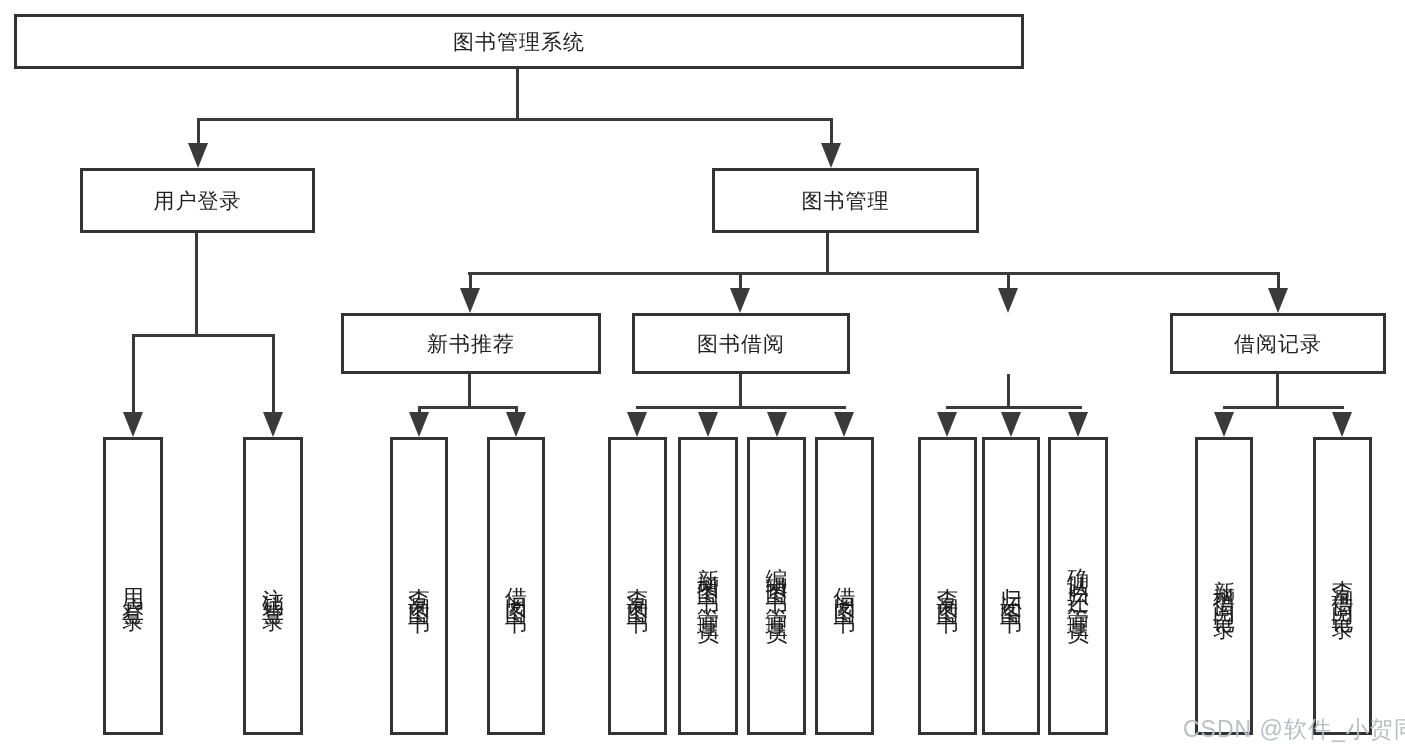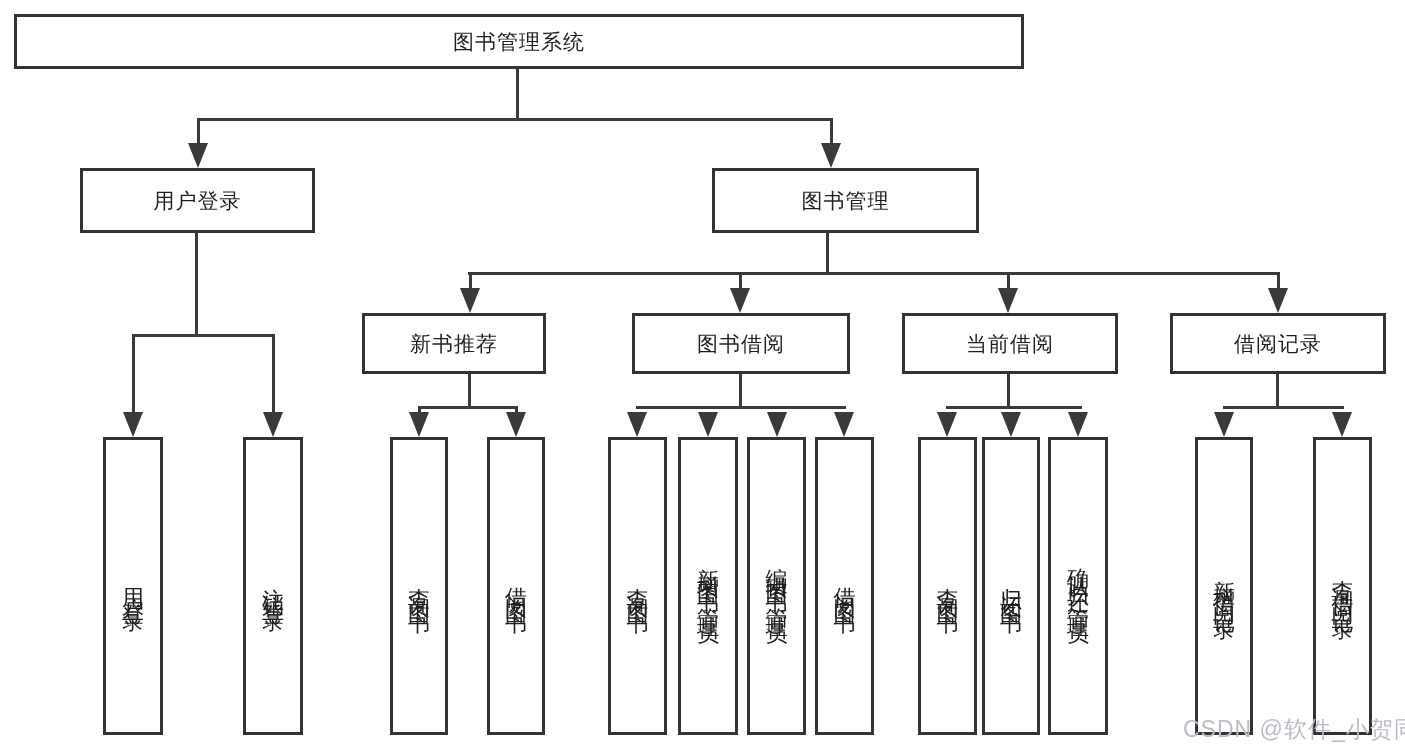--- a/index.html
+++ b/index.html
@@ -45,28 +45,25 @@
     <span class="hlabel">图书管理系统</span>
   </div>
 
   <div class="box" style="left:80px;top:168px;width:235px;height:65px;">
     <span class="hlabel">用户登录</span>
   </div>
   <div class="box" style="left:712px;top:168px;width:267px;height:65px;">
     <span class="hlabel">图书管理</span>
   </div>
 
-  <div class="box" style="left:362px;top:313px;width:184px;height:61px;">
+  <div class="box" style="left:341px;top:313px;width:260px;height:61px;">
     <span class="hlabel">新书推荐</span>
   </div>
   <div class="box" style="left:632px;top:313px;width:218px;height:61px;">
     <span class="hlabel">图书借阅</span>
-  </div>
-  <div class="box" style="left:902px;top:313px;width:216px;height:61px;">
-    <span class="hlabel">当前借阅</span>
   </div>
   <div class="box" style="left:1170px;top:313px;width:216px;height:61px;">
     <span class="hlabel">借阅记录</span>
   </div>
 
   <div class="box" style="left:103px;top:437px;width:60px;height:298px;">
     <span class="vlabel">用户登录</span>
   </div>
   <div class="box" style="left:243px;top:437px;width:60px;height:298px;">
     <span class="vlabel">注销登录</span>

